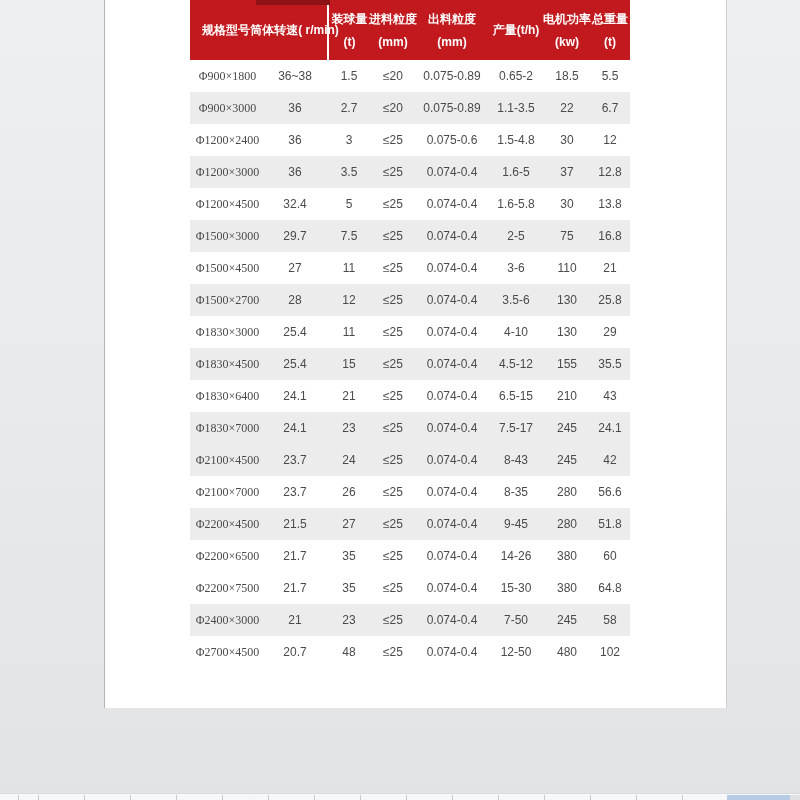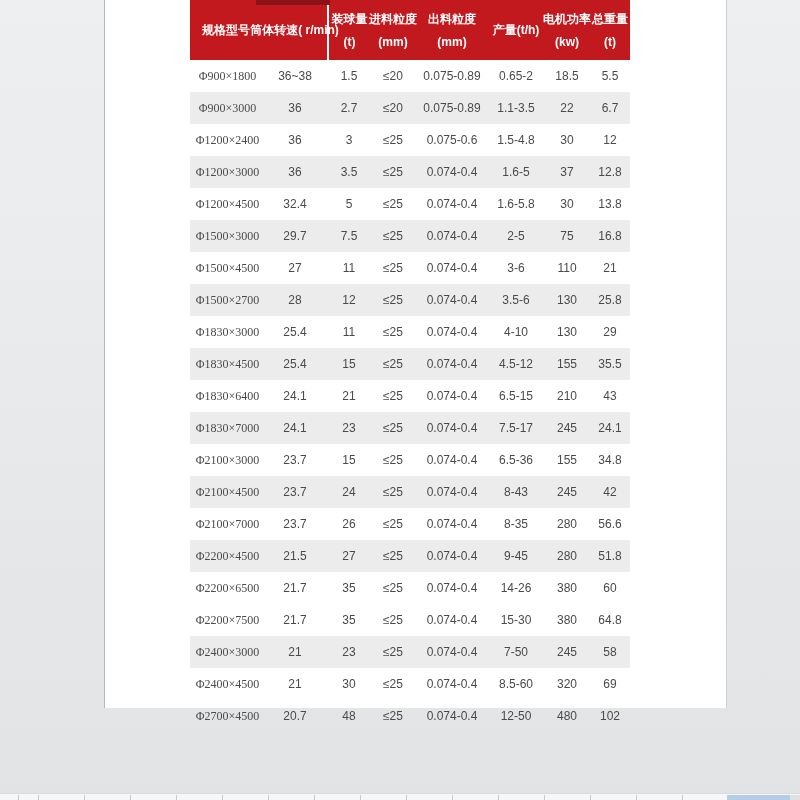--- a/index.html
+++ b/index.html
@@ -222,30 +222,20 @@
           <tr class="alt">
             <td>Φ1830×7000</td>
             <td>24.1</td>
             <td>23</td>
             <td>≤25</td>
             <td>0.074-0.4</td>
             <td>7.5-17</td>
             <td>245</td>
             <td>24.1</td>
           </tr>
-          <tr>
-            <td>Φ2100×3000</td>
-            <td>23.7</td>
-            <td>15</td>
-            <td>≤25</td>
-            <td>0.074-0.4</td>
-            <td>6.5-36</td>
-            <td>155</td>
-            <td>34.8</td>
-          </tr>
           <tr class="alt">
             <td>Φ2100×4500</td>
             <td>23.7</td>
             <td>24</td>
             <td>≤25</td>
             <td>0.074-0.4</td>
             <td>8-43</td>
             <td>245</td>
             <td>42</td>
           </tr>
@@ -291,30 +281,20 @@
           </tr>
           <tr class="alt">
             <td>Φ2400×3000</td>
             <td>21</td>
             <td>23</td>
             <td>≤25</td>
             <td>0.074-0.4</td>
             <td>7-50</td>
             <td>245</td>
             <td>58</td>
-          </tr>
-          <tr>
-            <td>Φ2400×4500</td>
-            <td>21</td>
-            <td>30</td>
-            <td>≤25</td>
-            <td>0.074-0.4</td>
-            <td>8.5-60</td>
-            <td>320</td>
-            <td>69</td>
           </tr>
           <tr>
             <td>Φ2700×4500</td>
             <td>20.7</td>
             <td>48</td>
             <td>≤25</td>
             <td>0.074-0.4</td>
             <td>12-50</td>
             <td>480</td>
             <td>102</td>

